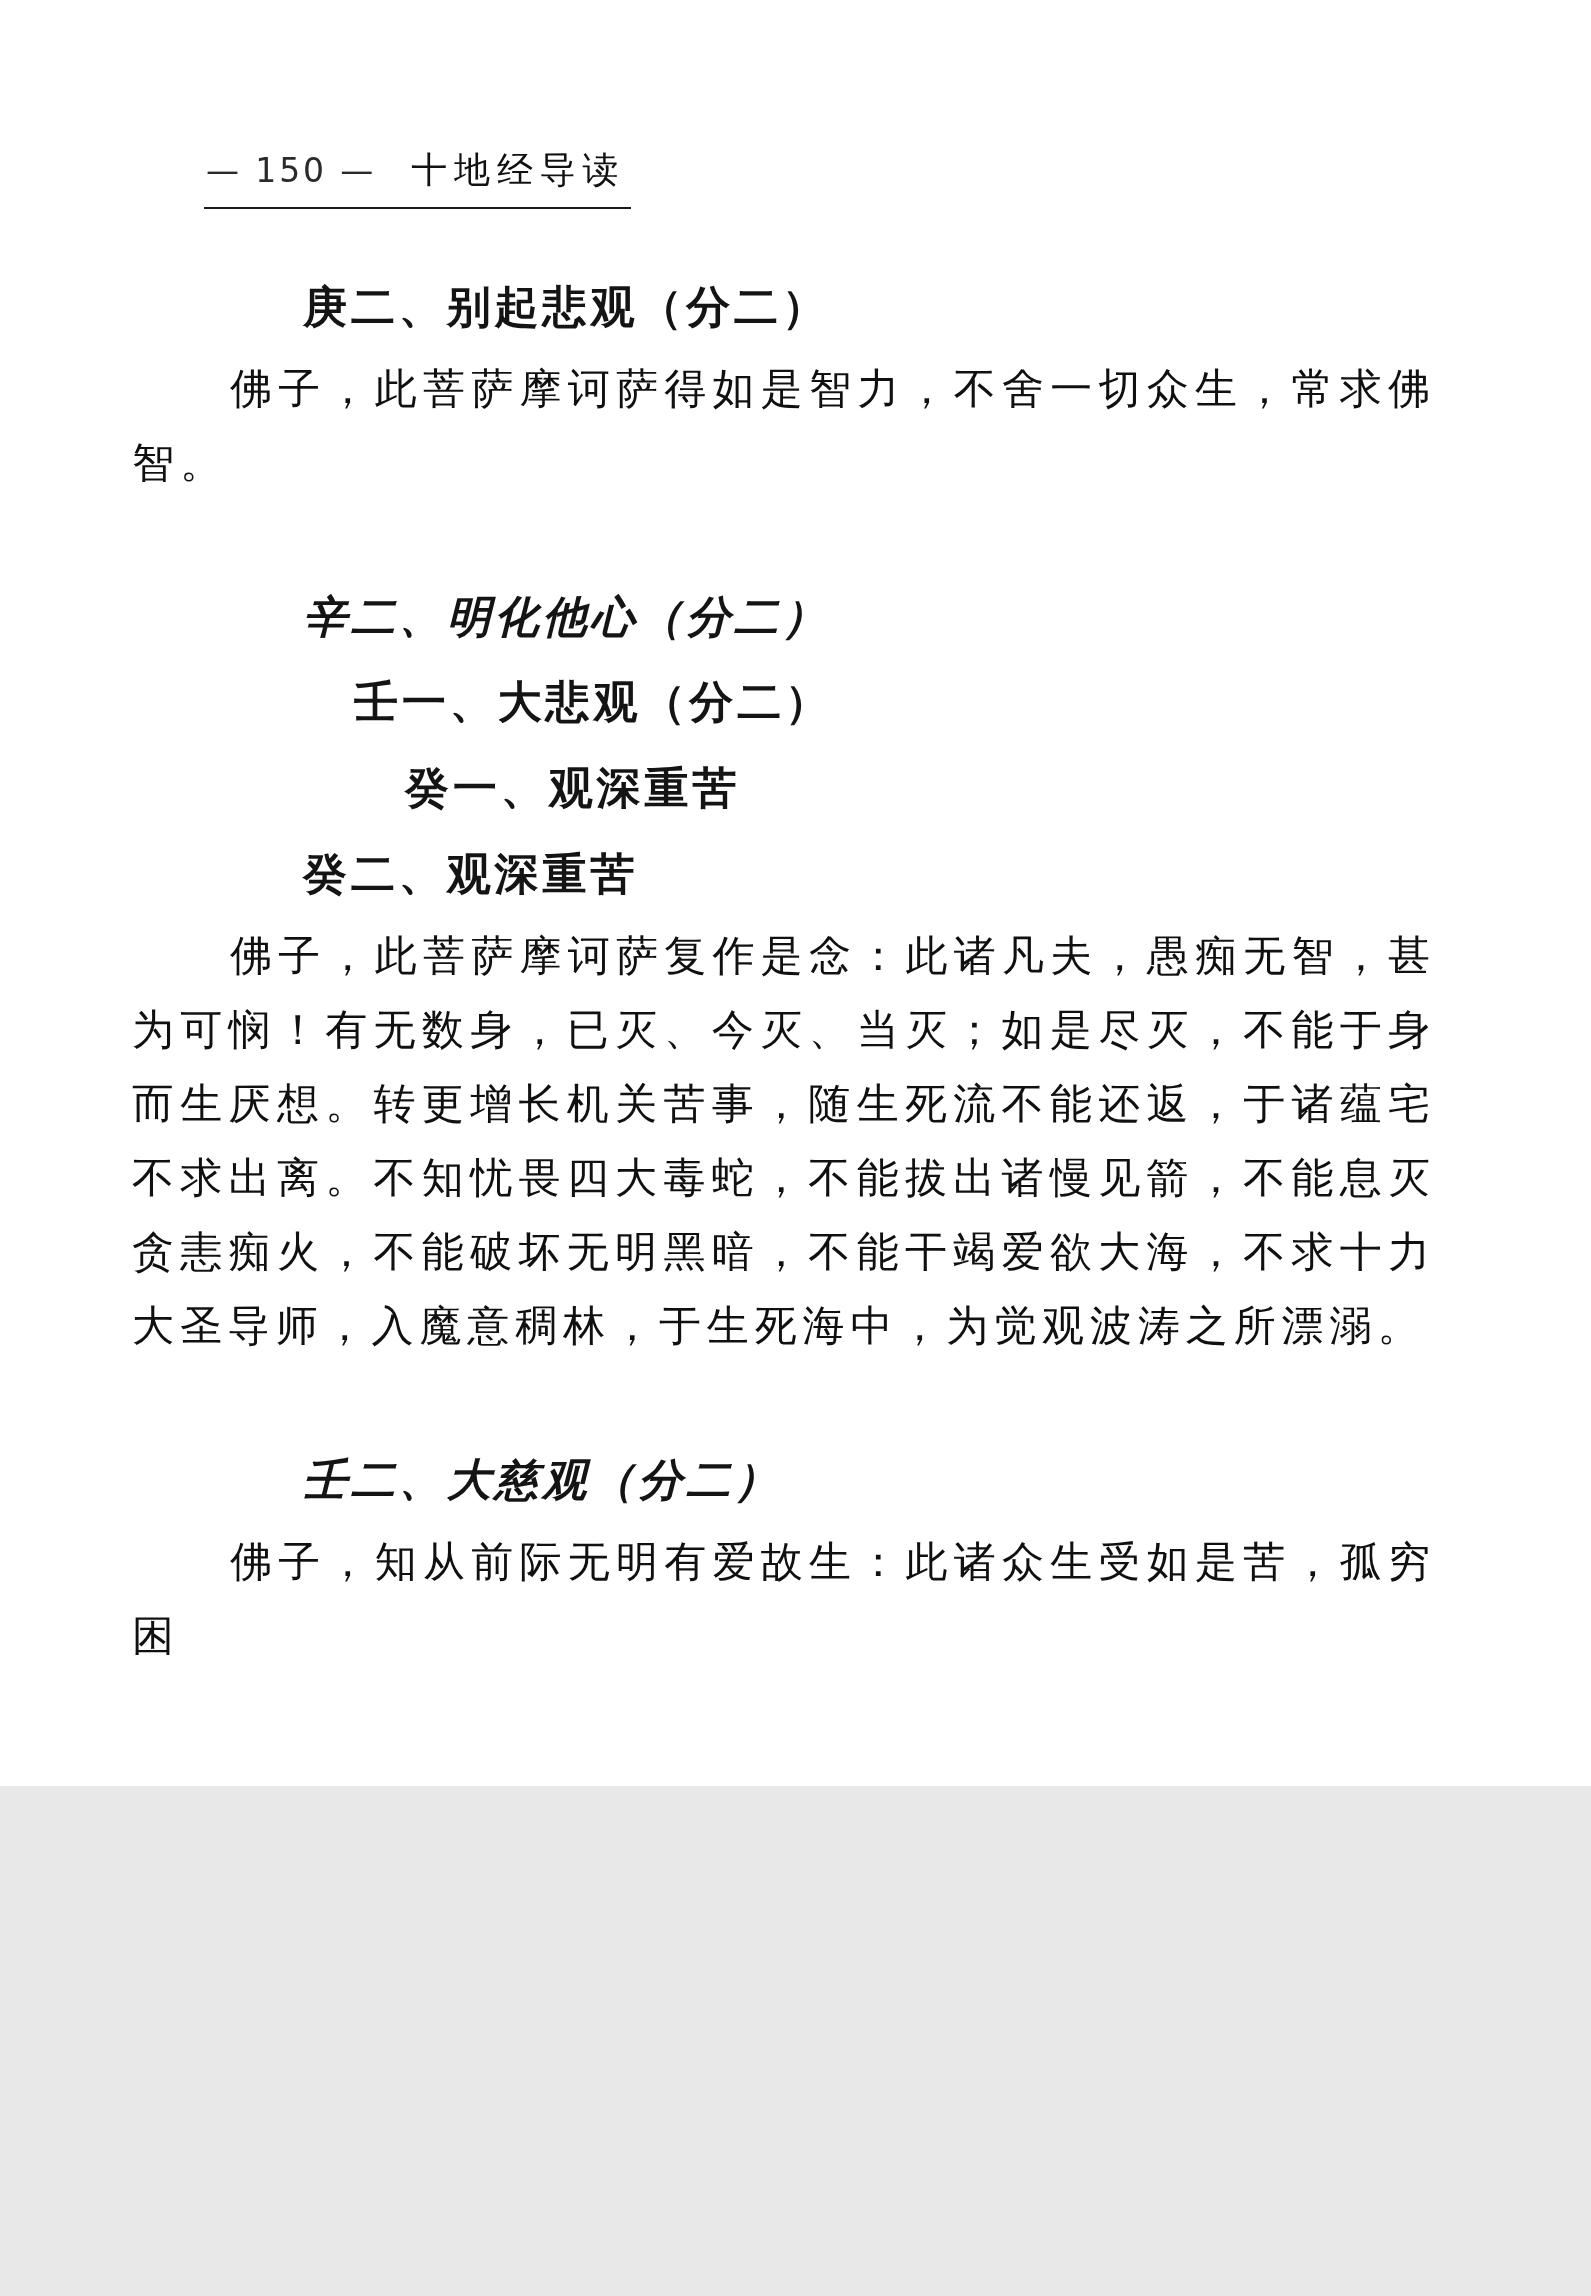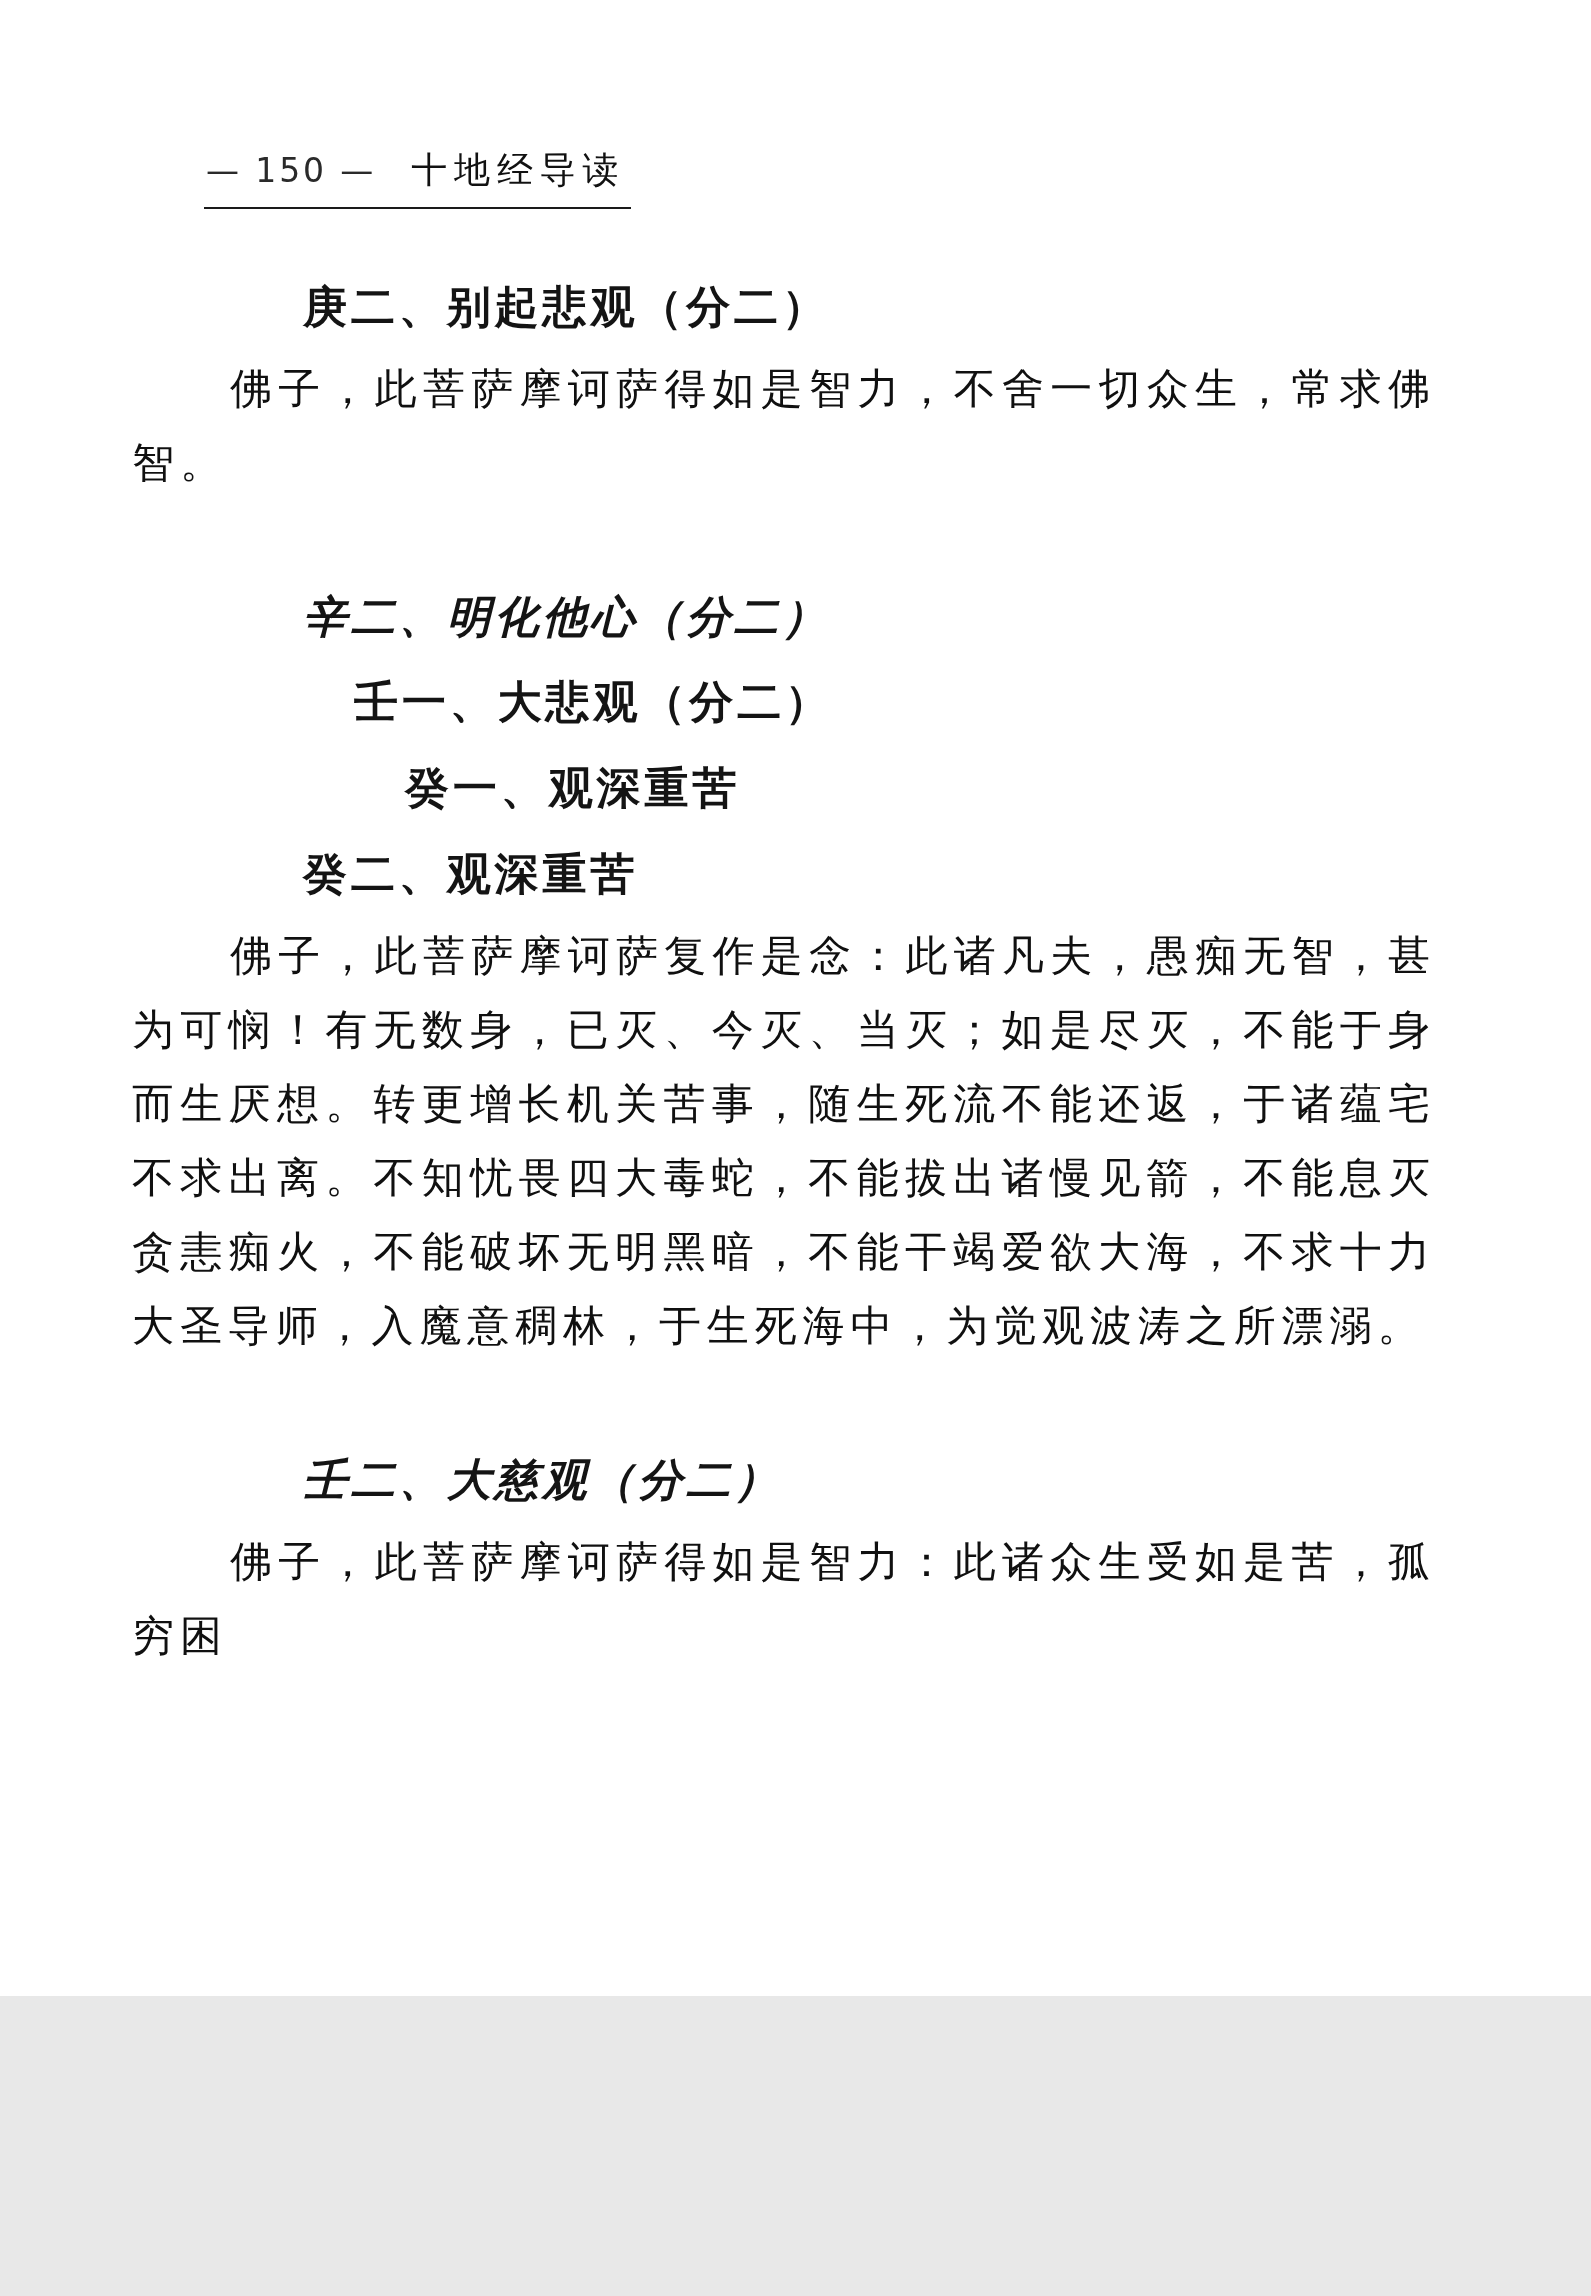--- a/index.html
+++ b/index.html
@@ -3,21 +3,21 @@
 <meta charset="utf-8">
 <style>
   html, body {
     margin: 0;
     padding: 0;
     background: #e8e8e8;
   }
   .page {
     position: relative;
     width: 1592px;
-    height: 1996px;
+    height: 1786px;
     margin: 0 auto;
     box-sizing: border-box;
     background: #ffffff;
     color: #141414;
     font-family: "DejaVu Sans", sans-serif;
     padding: 146px 156px 0 132px;
     overflow: hidden;
   }
   
   .running-header {
@@ -77,17 +77,17 @@
 
   <main id="blocks">
       <div class="heading indent-1">庚二、别起悲观（分二）</div>
       <div class="paragraph">佛子，此菩萨摩诃萨得如是智力，不舍一切众生，常求佛智。</div>
       <div class="heading indent-1">辛二、明化他心（分二）</div>
       <div class="heading indent-2">壬一、大悲观（分二）</div>
       <div class="heading indent-3">癸一、观深重苦</div>
       <div class="heading indent-1">癸二、观深重苦</div>
       <div class="paragraph">佛子，此菩萨摩诃萨复作是念：此诸凡夫，愚痴无智，甚为可悯！有无数身，已灭、今灭、当灭；如是尽灭，不能于身而生厌想。转更增长机关苦事，随生死流不能还返，于诸蕴宅不求出离。不知忧畏四大毒蛇，不能拔出诸慢见箭，不能息灭贪恚痴火，不能破坏无明黑暗，不能干竭爱欲大海，不求十力大圣导师，入魔意稠林，于生死海中，为觉观波涛之所漂溺。</div>
       <div class="heading indent-1">壬二、大慈观（分二）</div>
-      <div class="paragraph">佛子，此菩萨摩诃萨得如是智力：此诸众生受如是苦，孤穷困</div>
+      <div class="paragraph">佛子，知从前际无明有爱故生：此诸众生受如是苦，孤穷困</div>
     </main>
 
 </div>
 
 
 </body></html>

